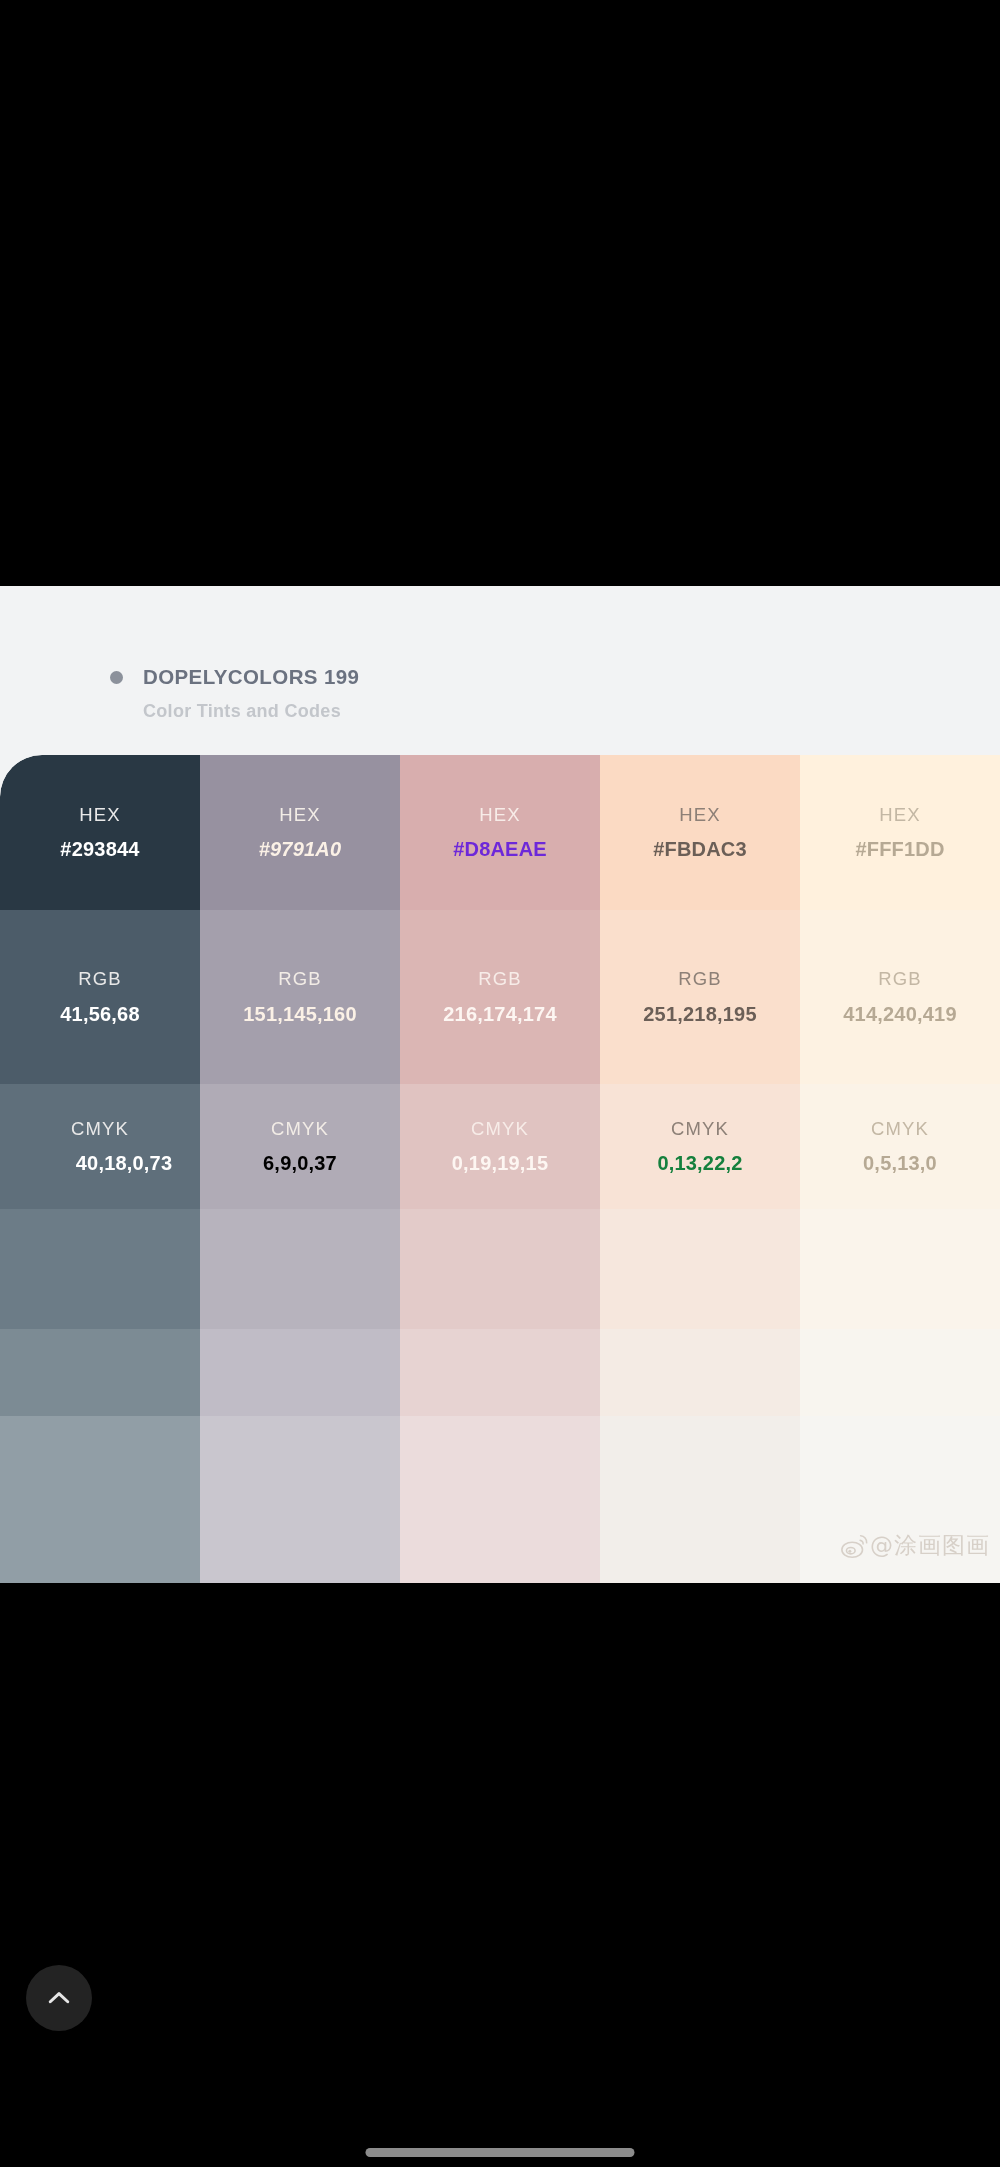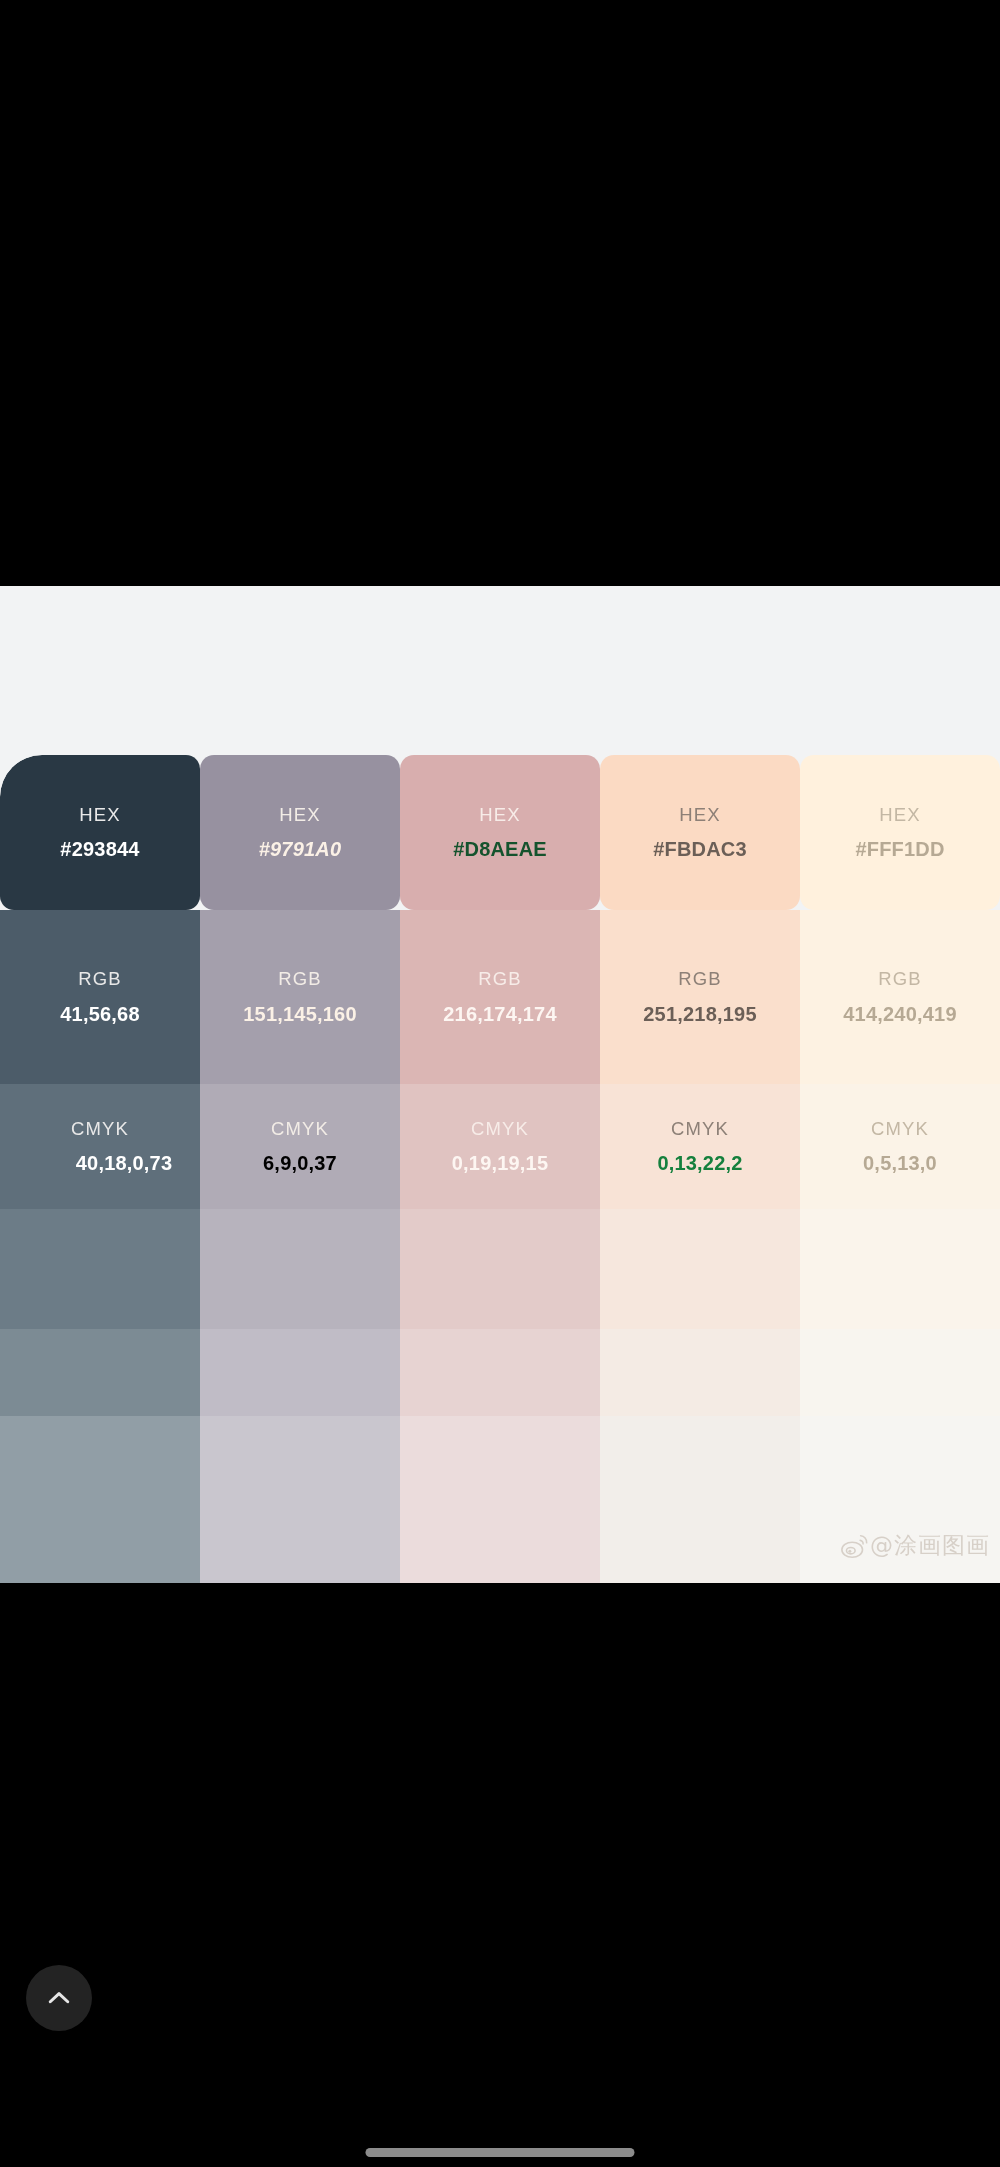--- a/index.html
+++ b/index.html
@@ -62,21 +62,21 @@
     position:relative;
   }
   .col:first-child { border-top-left-radius:42px; overflow:hidden; }
 
   .cell {
     width:200px;
     display:flex; flex-direction:column;
     align-items:center; justify-content:center;
     gap:15px;
   }
-  .cell-r1 { height:161px;border-radius:14px; }
+  .cell-r1 { height:161px; }
   .cell-r2 { height:180px; }
   .cell-r3 { height:130px; }
   .cell-r4 { height:125px; }
   .cell-r5 { height:90px; }
   .cell-r6 { height:95px; }
   .cell-r7 { height:78px; }
 
   .lbl {
     font-size:18.5px; letter-spacing:1.1px; font-weight:400;
     line-height:1;
@@ -119,20 +119,27 @@
 </style>
 </head>
 <body>
 
 <div id="screen">
 
   <div class="band-top"></div>
 
   <div id="page">
 
+    <div id="header">
+      <div id="title-row">
+        <span id="bullet"></span>
+        <span id="palette-title">DOPELYCOLORS 199</span>
+      </div>
+      <div id="palette-subtitle">Color Tints and Codes</div>
+    </div>
 
     <div id="palette">
 
     <div class="col">
           <div class="cell cell-r1" style="background: rgb(41, 56, 68);">
             <div class="lbl" style="color: rgb(232, 232, 232);">HEX</div>
             <div class="val" style="color: rgb(255, 255, 255);">#293844</div>
           </div>
           <div class="cell cell-r2" style="background: rgb(76, 92, 105);">
             <div class="lbl" style="color: rgb(232, 232, 232);">RGB</div>
@@ -161,21 +168,21 @@
             <div class="val" style="color: #000000;">6,9,0,37</div>
           </div>
           <div class="cell cell-r4" style="background: rgb(183, 179, 189);"></div>
           <div class="cell cell-r5" style="background: rgb(192, 188, 198);"></div>
           <div class="cell cell-r6" style="background: rgb(201, 198, 206);"></div>
           <div class="cell cell-r7" style="background: rgb(201, 198, 206);"></div>
         </div>
         <div class="col">
           <div class="cell cell-r1" style="background: rgb(216, 174, 174);">
             <div class="lbl" style="color: rgb(247, 236, 232);">HEX</div>
-            <div class="val" style="color: #14532d;">#D8AEAE</div>
+            <div class="val" style="color: #6d28d9;">#D8AEAE</div>
           </div>
           <div class="cell cell-r2" style="background: rgb(219, 182, 180);">
             <div class="lbl" style="color: rgb(247, 236, 232);">RGB</div>
             <div class="val" style="color: rgb(253, 246, 242);">216,174,174</div>
           </div>
           <div class="cell cell-r3" style="background: rgb(224, 195, 193);">
             <div class="lbl" style="color: rgb(247, 236, 232);">CMYK</div>
             <div class="val" style="color: rgb(253, 246, 242);">0,19,19,15</div>
           </div>
           <div class="cell cell-r4" style="background: rgb(227, 203, 201);"></div>

